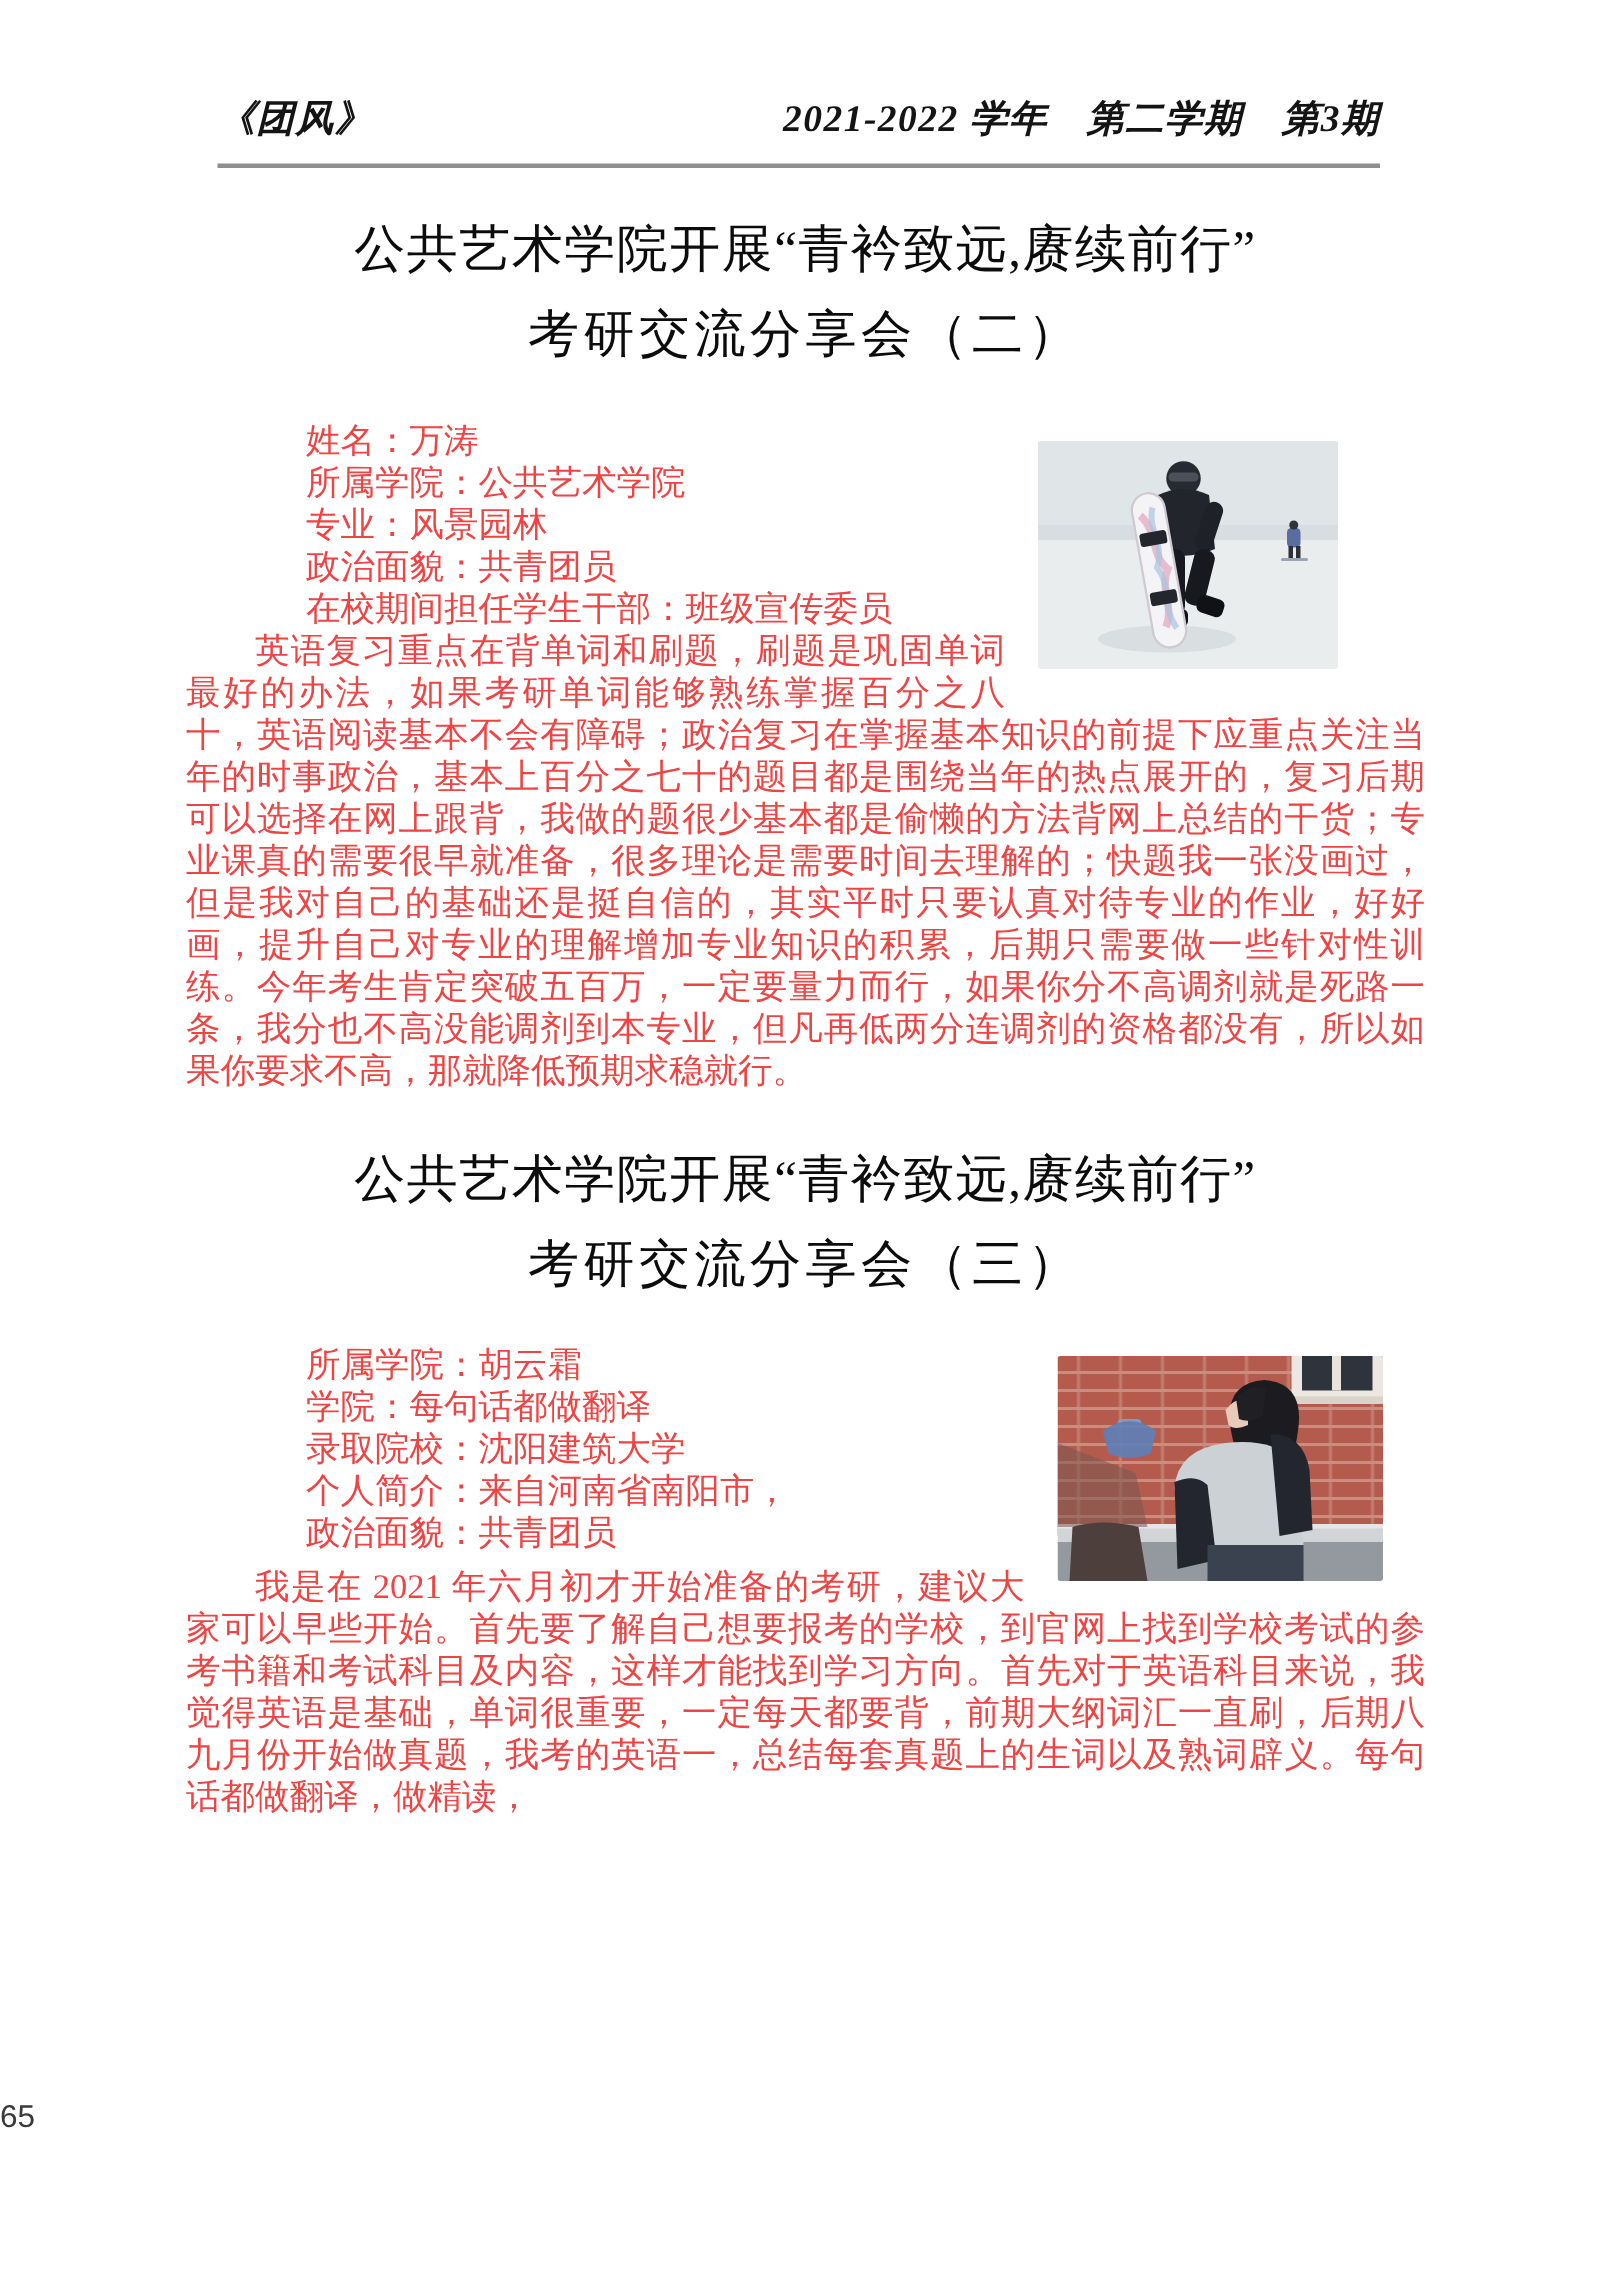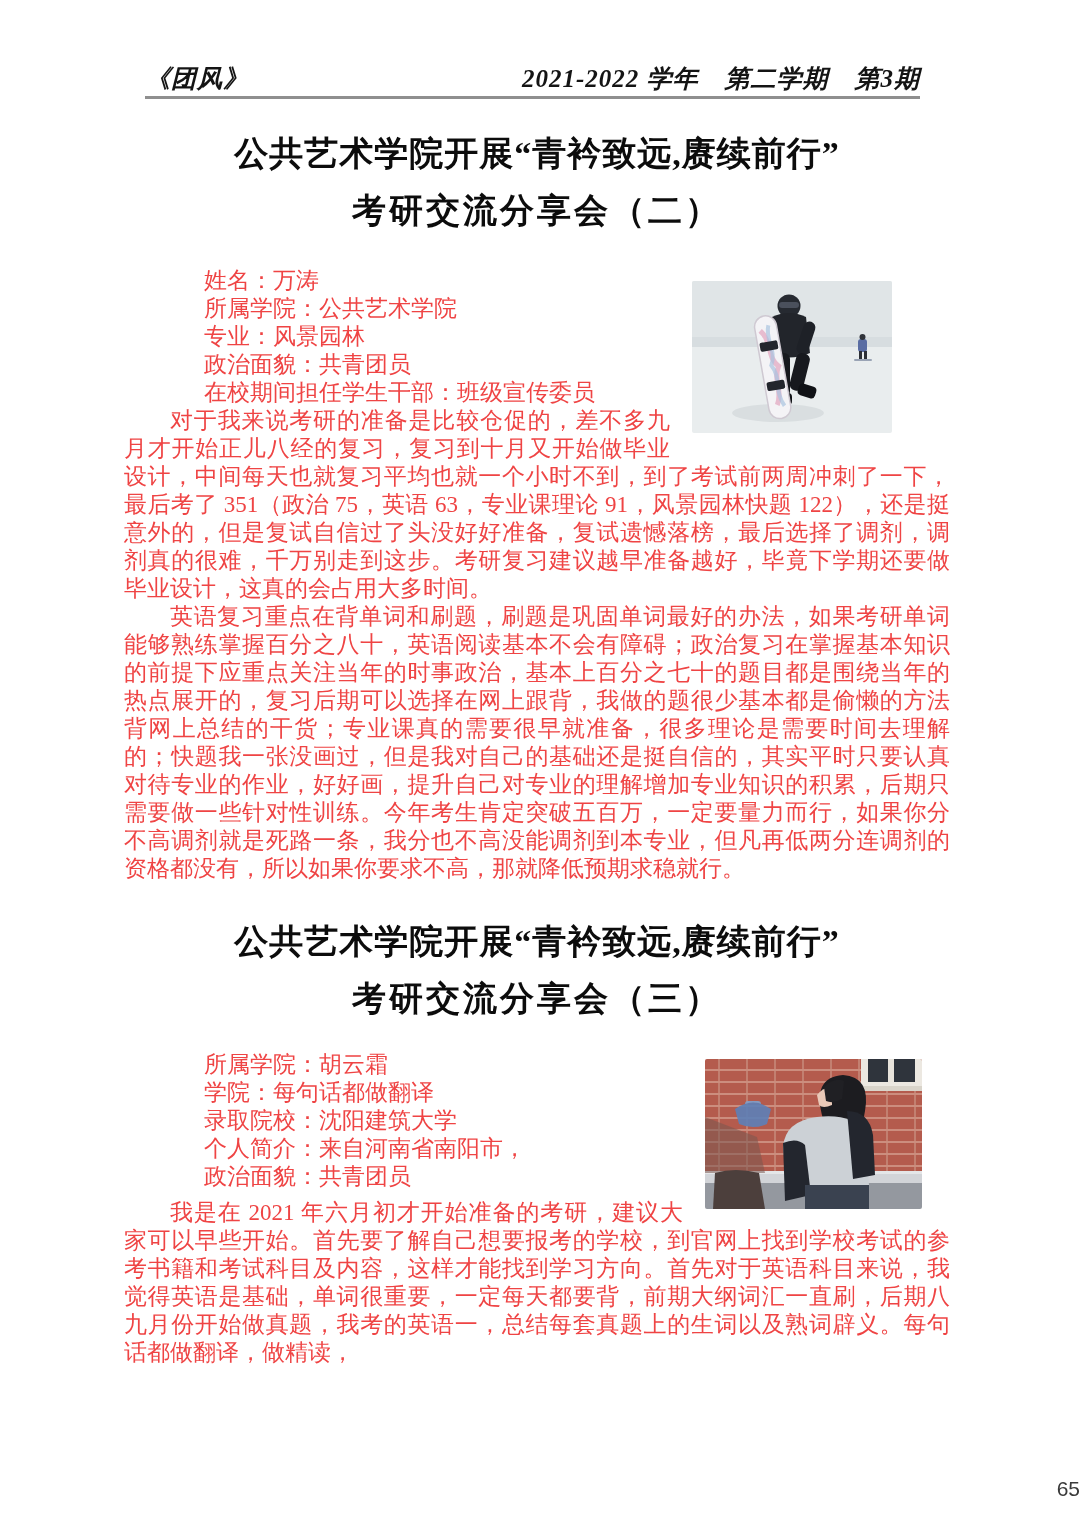--- a/index.html
+++ b/index.html
@@ -14,31 +14,31 @@
   }
   .content { padding: 0 130px 0 124px; }
 
   
   .hdr {
     display: flex;
     justify-content: space-between;
     align-items: flex-end;
     margin: 0 30px 0 21px;
     padding-top: 62px;
-    padding-bottom: 1px;
+    padding-bottom: 14px;
     border-bottom: 3px solid #8f8f8f;
     font-size: 25px;
     font-weight: bold;
     font-style: italic;
     color: #141414;
     letter-spacing: 1px;
   }
 
   
-  .title { text-align: center; font-weight: bold; color: #0c0c0c; }
+  .title { text-align: center; font-weight: normal; color: #0c0c0c; }
   .title .l1 { font-size: 34px; margin-top: 36px; line-height: 37px; letter-spacing: 1px; }
   .title .l2 { font-size: 34px; margin-top: 20px; line-height: 37px; letter-spacing: 3px; }
 
   
   .textflow {
     display: flow-root;
     font-size: 23px;
     line-height: 28px;
     text-align: justify;
     color: #ef4444;
@@ -50,22 +50,22 @@
   .tf2 p { margin-top: 8px; }
 
   figure { margin: 0; }
   .photo1 { float: right; width: 200px; height: 152px; margin: 14px 58px 10px 22px; }
   .photo2 { float: right; width: 217px; height: 150px; margin: 8px 28px 0 22px; }
   .photo1 svg, .photo2 svg { display: block; width: 100%; height: 100%; border-radius: 2px; }
 
   .pagenum {
     position: absolute;
     left: 0; right: 0;
-    top: 1477px;
-    text-align: right;
+    top: 1400px;
+    text-align: left;
     font-family: "Liberation Sans", "DejaVu Sans", sans-serif;
     font-size: 21px;
     color: #3a3a3a;
   }
 </style>
 </head>
 <body>
 
 <div class="page">
   <div class="content">
@@ -117,21 +117,20 @@
           </g>
         </svg>
       </figure>
       <div>
         <div class="info-line">姓名：万涛</div>
         <div class="info-line">所属学院：公共艺术学院</div>
         <div class="info-line">专业：风景园林</div>
         <div class="info-line">政治面貌：共青团员</div>
         <div class="info-line">在校期间担任学生干部：班级宣传委员</div>
       </div>
-      <p>对于我来说考研的准备是比较仓促的，差不多九月才开始正儿八经的复习，复习到十月又开始做毕业设计，中间每天也就复习平均也就一个小时不到，到了考试前两周冲刺了一下，最后考了 351（政治 75，英语 63，专业课理论 91，风景园林快题 122），还是挺意外的，但是复试自信过了头没好好准备，复试遗憾落榜，最后选择了调剂，调剂真的很难，千万别走到这步。考研复习建议越早准备越好，毕竟下学期还要做毕业设计，这真的会占用大多时间。</p>
       <p>英语复习重点在背单词和刷题，刷题是巩固单词最好的办法，如果考研单词能够熟练掌握百分之八十，英语阅读基本不会有障碍；政治复习在掌握基本知识的前提下应重点关注当年的时事政治，基本上百分之七十的题目都是围绕当年的热点展开的，复习后期可以选择在网上跟背，我做的题很少基本都是偷懒的方法背网上总结的干货；专业课真的需要很早就准备，很多理论是需要时间去理解的；快题我一张没画过，但是我对自己的基础还是挺自信的，其实平时只要认真对待专业的作业，好好画，提升自己对专业的理解增加专业知识的积累，后期只需要做一些针对性训练。今年考生肯定突破五百万，一定要量力而行，如果你分不高调剂就是死路一条，我分也不高没能调剂到本专业，但凡再低两分连调剂的资格都没有，所以如果你要求不高，那就降低预期求稳就行。</p>
     </div>
 
     <div class="title">
       <div class="l1" style="margin-top:40px">公共艺术学院开展“青衿致远,赓续前行”</div>
       <div class="l2">考研交流分享会（三）</div>
     </div>
 
     <div class="textflow tf2">
       <figure class="photo2" aria-label="person-in-gray-hoodie-by-red-brick-wall">

